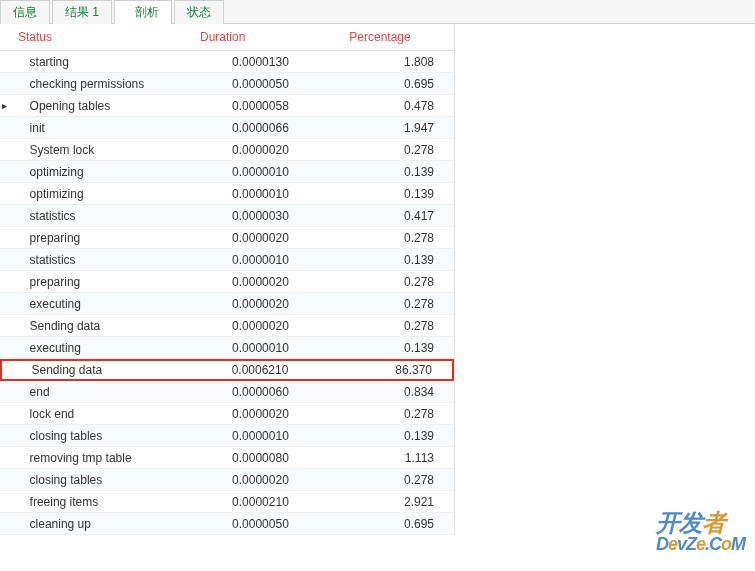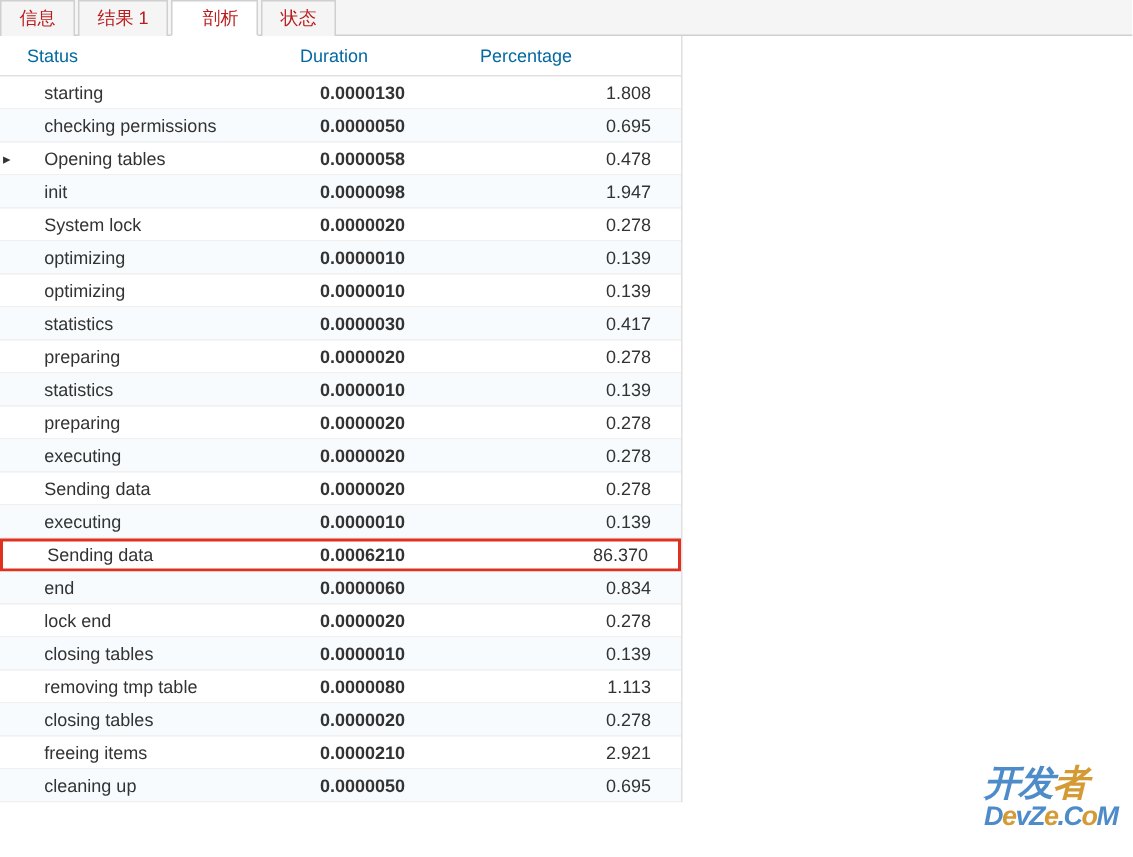--- a/index.html
+++ b/index.html
@@ -22,21 +22,21 @@
       height: 24px;
     }
     .tab {
       padding: 4px 12px;
       border: 1px solid #d0d0d0;
       border-bottom: none;
       background: #f5f5f5;
       margin-right: 2px;
       cursor: pointer;
       font-size: 12px;
-      color: #b91c1c;
+      color: #15803d;
       height: 24px;
       display: flex;
       align-items: center;
     }
     .tab.active {
       background: #ffffff;
       border-bottom: 1px solid #ffffff;
       position: relative;
       z-index: 1;
       padding-left: 20px;
@@ -44,33 +44,33 @@
     .table-container {
       width: 455px;
       border-right: 1px solid #e0e0e0;
     }
     .table-header {
       display: flex;
       padding: 6px 0;
       border-bottom: 1px solid #e0e0e0;
       background: #ffffff;
       font-size: 12px;
-      color: #0369a1;
+      color: #ef4444;
     }
     .col-status {
       width: 200px;
       padding-left: 18px;
     }
     .col-duration {
       width: 120px;
       text-align: left;
     }
     .col-percentage {
       width: 120px;
-      text-align: left;
+      text-align: center;
     }
     .table-row {
       display: flex;
       padding: 3px 0;
       font-size: 12px;
       color: #333;
       border-bottom: 1px solid #f0f0f0;
       position: relative;
       height: 22px;
       align-items: center;
@@ -88,23 +88,22 @@
       padding-left: 2px;
       color: #333;
       font-size: 10px;
     }
     .cell-status {
       width: 190px;
       padding-left: 8px;
     }
     .cell-duration {
       width: 120px;
-      text-align: left;
+      text-align: center;
       padding-right: 20px;
-      font-weight: bold;
     }
     .cell-percentage {
       width: 120px;
       text-align: right;
       padding-right: 20px;
     }
     .watermark {
       position: absolute;
       right: 10px;
       bottom: 18px;
@@ -154,21 +153,21 @@
       </div>
       <div class="table-row">
         <div class="row-marker">▸</div>
         <div class="cell-status">Opening tables</div>
         <div class="cell-duration">0.0000058</div>
         <div class="cell-percentage">0.478</div>
       </div>
       <div class="table-row">
         <div class="row-marker"></div>
         <div class="cell-status">init</div>
-        <div class="cell-duration">0.0000098</div>
+        <div class="cell-duration">0.0000066</div>
         <div class="cell-percentage">1.947</div>
       </div>
       <div class="table-row">
         <div class="row-marker"></div>
         <div class="cell-status">System lock</div>
         <div class="cell-duration">0.0000020</div>
         <div class="cell-percentage">0.278</div>
       </div>
       <div class="table-row">
         <div class="row-marker"></div>

